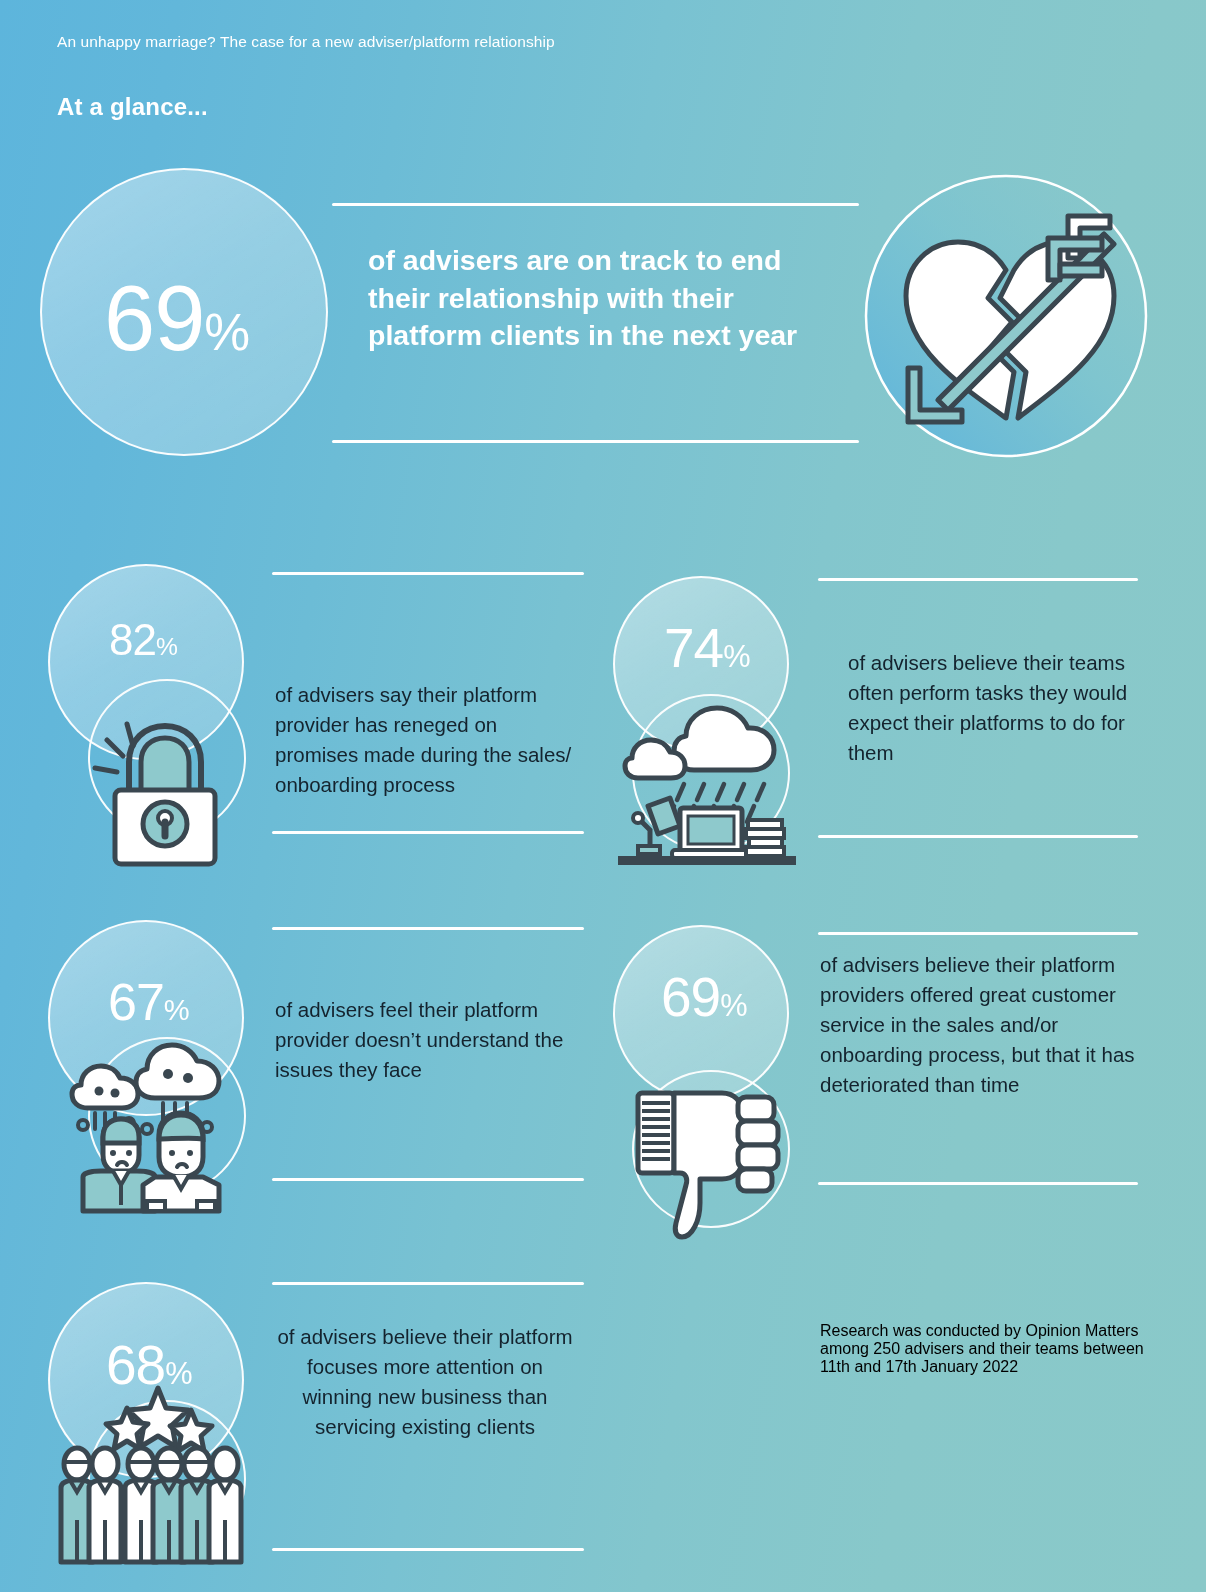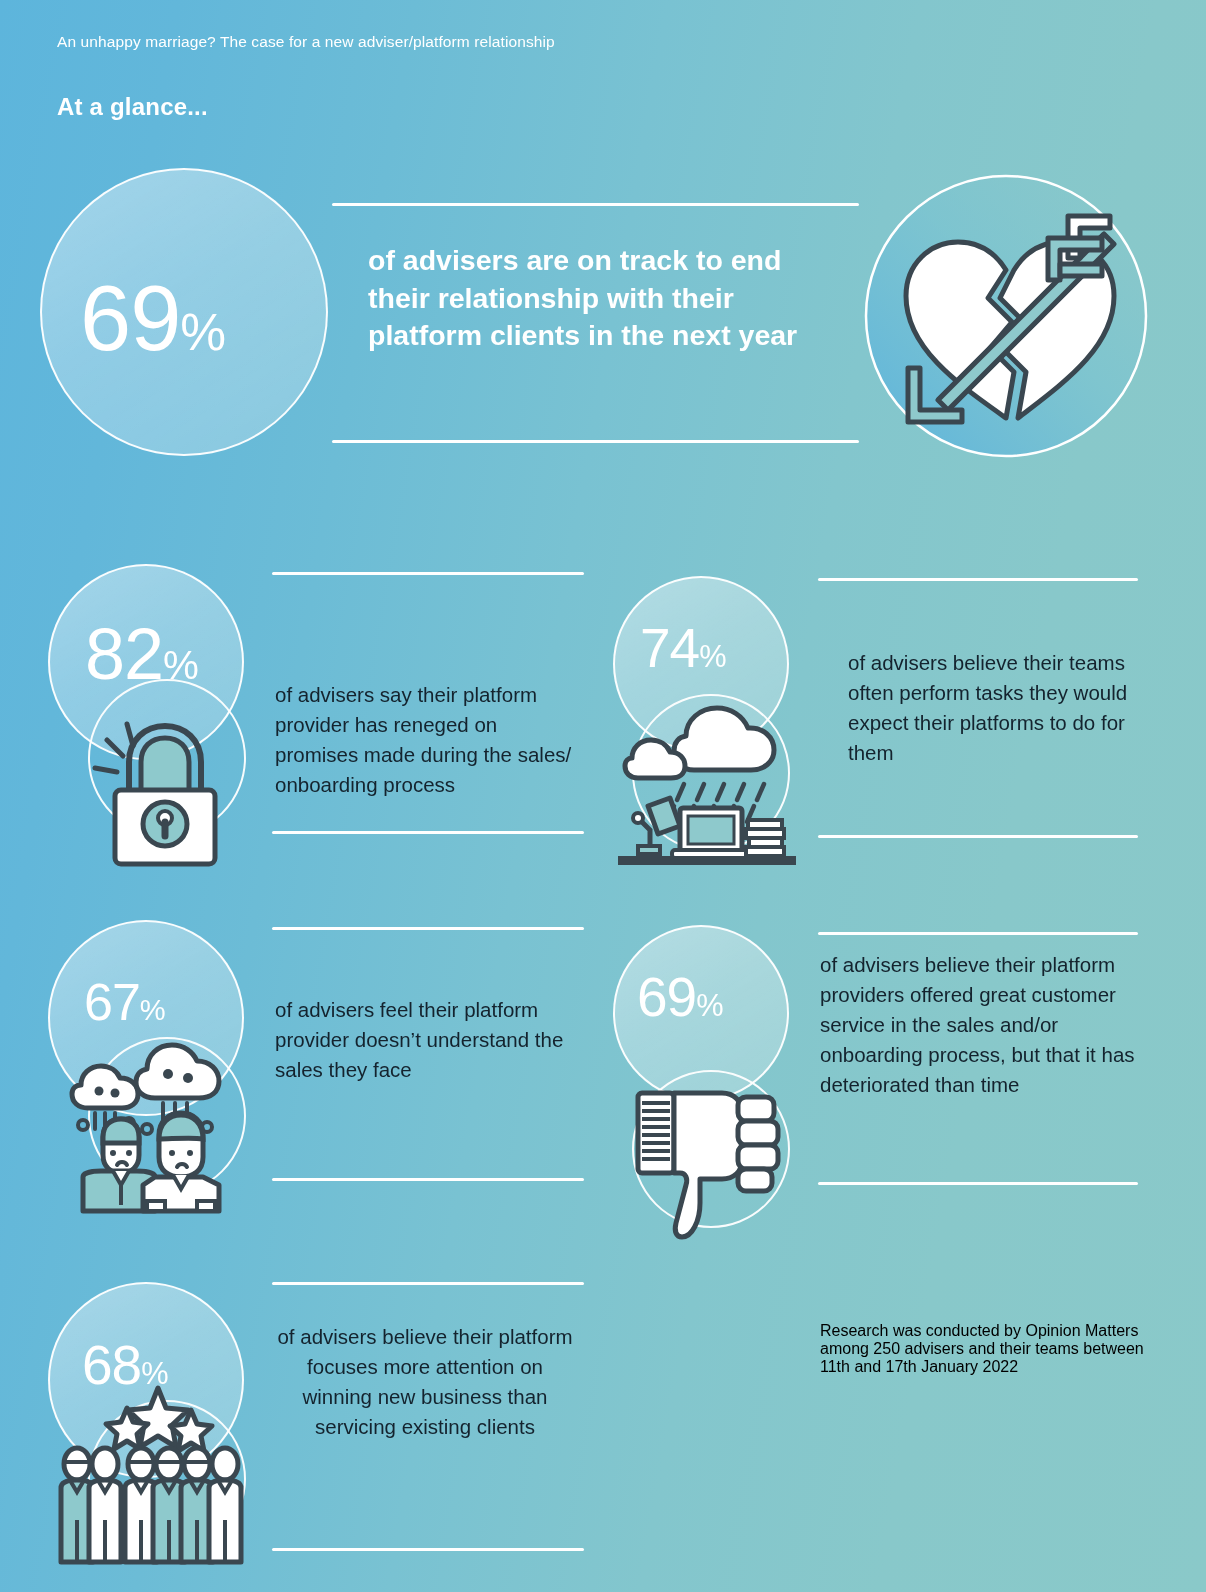--- a/index.html
+++ b/index.html
@@ -33,21 +33,21 @@
     border:2.5px solid rgba(255,255,255,.95);
     box-sizing:border-box;
   }
   .circ-out{
     position:absolute;border-radius:50%;
     border:2.5px solid rgba(255,255,255,.95);
     box-sizing:border-box;background:transparent;
   }
   .pct{
     position:absolute;color:#ffffff;font-weight:300;
-    line-height:1;white-space:nowrap;letter-spacing:-1px;
+    line-height:1;white-space:nowrap;letter-spacing:-1px;margin-left:24px;
   }
   .pct .sym{font-size:.56em;letter-spacing:0;}
 
   
   .hero-circle{left:40px;top:168px;width:288px;height:288px;}
   .hero-pct{left:80px;top:272px;font-size:92px;}
   .hero-rule-top{left:332px;top:203px;width:527px;}
   .hero-rule-bot{left:332px;top:440px;width:527px;}
   .hero-text{
     position:absolute;left:368px;top:242px;width:470px;
@@ -104,21 +104,21 @@
       <path d="M186 66 L186 108 L198 108 L198 78 L240 78 L240 66 Z" fill="#8ec9cc" stroke="#3a4750" stroke-width="5" stroke-linejoin="round"></path>
       <path d="M198 92 L198 104 L240 104 L240 92 Z" fill="#8ec9cc" stroke="#3a4750" stroke-width="5" stroke-linejoin="round"></path>
 
       <path d="M46 196 L46 250 L100 250 L100 238 L58 238 L58 196 Z" fill="#8ec9cc" stroke="#3a4750" stroke-width="5" stroke-linejoin="round"></path>
     </svg>
   </div>
 
   <div class="stat">
     <div class="circ-out" style="left:88px;top:679px;width:158px;height:158px;"></div>
     <div class="circ-fill" style="left:48px;top:564px;width:196px;height:196px;"></div>
-    <div class="pct" style="left:85px;top:618px;font-size:72px;"><span>82</span><span class="sym">%</span></div>
+    <div class="pct" style="left:85px;top:618px;font-size:44px;"><span>82</span><span class="sym">%</span></div>
     <div class="icon-wrap" style="left:75px;top:690px;">
       <svg width="160" height="160" viewBox="0 0 160 160">
         <path d="M48 66 L32 50 M42 82 L20 78 M58 56 L52 34" stroke="#3a4750" stroke-width="5" stroke-linecap="round" fill="none"></path>
         <path d="M54 104 L54 72 C54 50 70 36 90 36 C110 36 126 50 126 72 L126 104" fill="none" stroke="#3a4750" stroke-width="6"></path>
         <path d="M66 104 L66 72 C66 57 76 48 90 48 C104 48 114 57 114 72 L114 104" fill="#8ec9cc" stroke="#3a4750" stroke-width="5"></path>
         <rect x="40" y="100" width="100" height="74" rx="6" fill="#ffffff" stroke="#3a4750" stroke-width="5"></rect>
         <circle cx="90" cy="134" r="22" fill="#8ec9cc" stroke="#3a4750" stroke-width="5"></circle>
         <circle cx="90" cy="128" r="7" fill="#ffffff" stroke="#3a4750" stroke-width="4"></circle>
         <path d="M90 132 L90 146" stroke="#3a4750" stroke-width="7" stroke-linecap="round"></path>
       </svg>
@@ -225,21 +225,21 @@
           <circle cx="135" cy="128" r="3" fill="#3a4750"></circle>
         <path d="M122 142 C124 138 130 138 132 142" fill="none" stroke="#3a4750" stroke-width="4" stroke-linecap="round"></path>
         <path d="M100 152 L148 152 L164 160 L164 186 L88 186 L88 160 Z" fill="#ffffff" stroke="#3a4750" stroke-width="5" stroke-linejoin="round"></path>
         <path d="M118 150 L126 164 L134 150" fill="#ffffff" stroke="#3a4750" stroke-width="4"></path>
         <rect x="92" y="176" width="18" height="10" fill="#ffffff" stroke="#3a4750" stroke-width="4"></rect>
         <rect x="142" y="176" width="18" height="10" fill="#ffffff" stroke="#3a4750" stroke-width="4"></rect>
       </svg>
     </div>
     <div class="rule" style="left:272px;top:927px;width:312px;"></div>
     <div class="rule" style="left:272px;top:1178px;width:312px;"></div>
-    <div class="body" style="left:275px;top:995px;width:305px;">of advisers feel their platform provider doesn’t understand the sales they face</div>
+    <div class="body" style="left:275px;top:995px;width:305px;">of advisers feel their platform provider doesn’t understand the issues they face</div>
   </div>
 
   <div class="stat">
     <div class="circ-out" style="left:632px;top:1070px;width:158px;height:158px;"></div>
     <div class="circ-fill" style="left:613px;top:925px;width:176px;height:176px;"></div>
     <div class="pct" style="left:637px;top:970px;font-size:55px;"><span>69</span><span class="sym">%</span></div>
     <div class="icon-wrap" style="left:630px;top:1075px;">
       <svg width="170" height="170" viewBox="0 0 170 170">
 
         <rect x="8" y="18" width="36" height="80" rx="4" fill="#ffffff" stroke="#3a4750" stroke-width="5"></rect>

